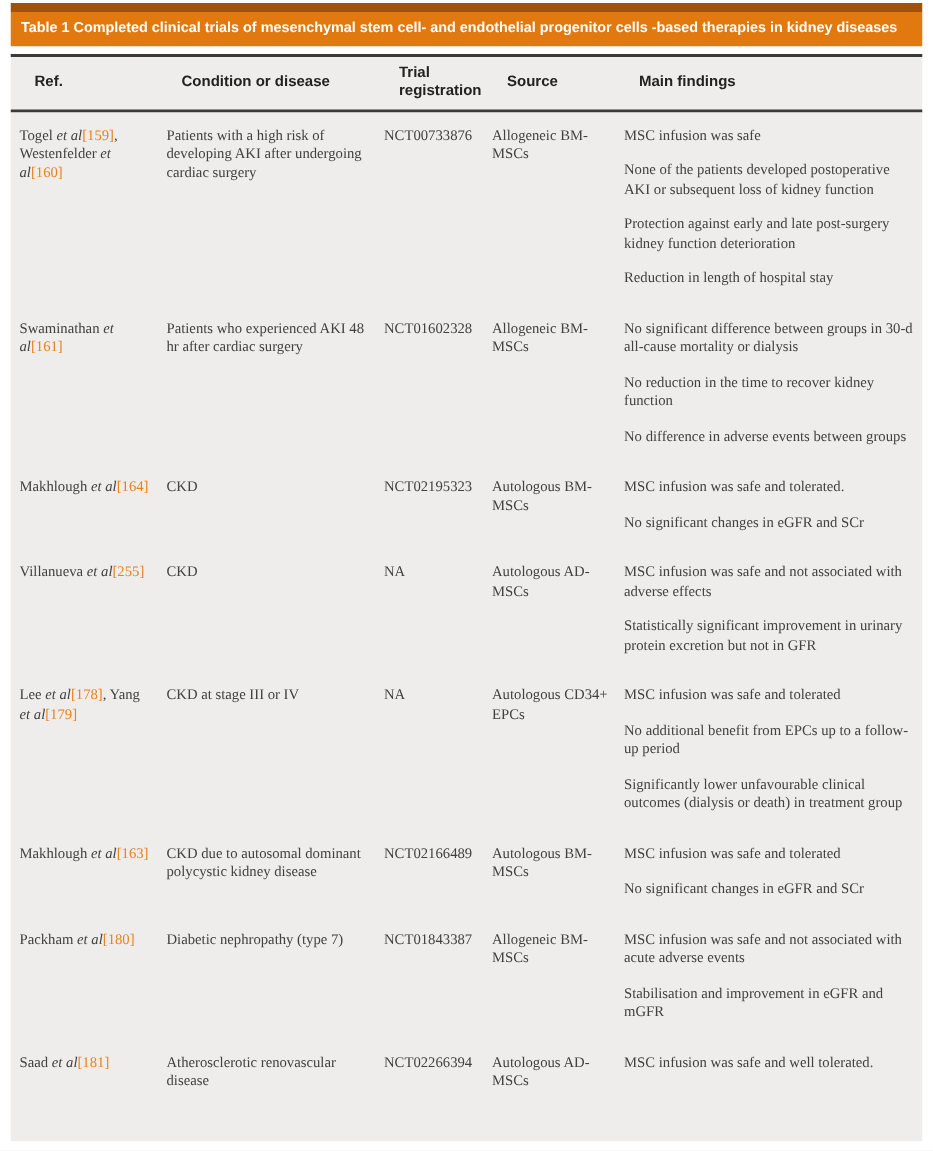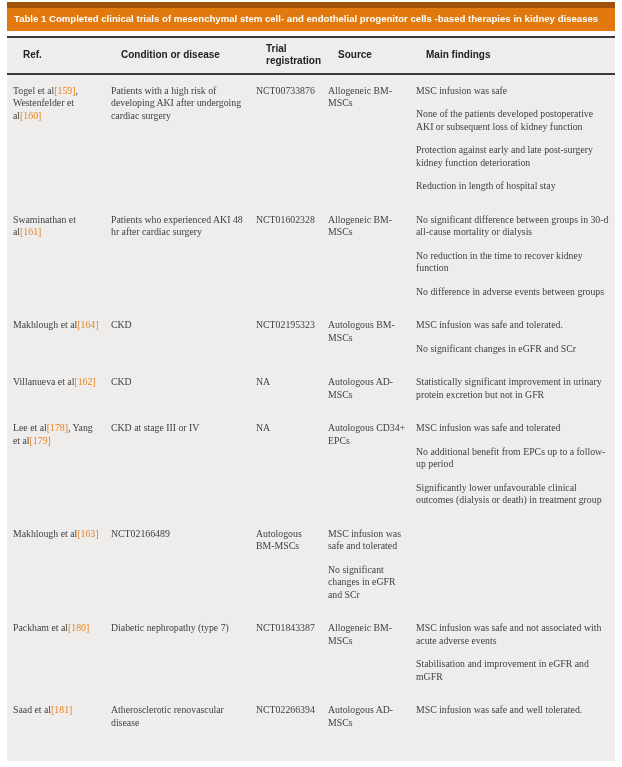--- a/index.html
+++ b/index.html
@@ -43,21 +43,21 @@
     font-size: 10px;
     line-height: 1.25;
     color: #222222;
     padding-left: 16px;
   }
   .rows { flex: 1; background: var(--table_bg, #eeedeb); overflow: hidden; }
 
   .row { padding-top: 10px; align-items: start; }
   .cell { font-size: 9.8px; line-height: 12.5px; }
   .cell.findings p { margin: 0 0 11px 0; }
-  .seg-italic { }
+  .seg-italic { font-style: italic; }
   .seg-cite { color: var(--cite, #e8821e); }
 </style>
 </head>
 <body>
 
 <div class="page">
   <div class="tbl">
     <div class="strip"></div>
     <div class="title">Table 1 Completed clinical trials of mesenchymal stem cell- and endothelial progenitor cells -based therapies in kidney diseases</div>
     <div class="gap"></div>
@@ -96,41 +96,43 @@
           <div class="cell ref"><span class="seg-plain">Makhlough </span><span class="seg-italic">et al</span><span class="seg-cite">[164]</span></div>
           <div class="cell condition">CKD</div>
           <div class="cell registration">NCT02195323</div>
           <div class="cell source">Autologous BM-MSCs</div>
           <div class="cell findings">
             <p>MSC infusion was safe and tolerated.</p>
             <p>No significant changes in eGFR and SCr</p>
           </div>
         </div>
         <div class="row grid5">
-          <div class="cell ref"><span class="seg-plain">Villanueva </span><span class="seg-italic">et al</span><span class="seg-cite">[162]</span></div>
+          <div class="cell ref"><span class="seg-plain">Villanueva </span><span class="seg-italic">et al</span><span class="seg-cite">[255]</span></div>
           <div class="cell condition">CKD</div>
           <div class="cell registration">NA</div>
           <div class="cell source">Autologous AD-MSCs</div>
           <div class="cell findings">
+            <p>MSC infusion was safe and not associated with adverse effects</p>
             <p>Statistically significant improvement in urinary protein excretion but not in GFR</p>
           </div>
         </div>
         <div class="row grid5">
           <div class="cell ref"><span class="seg-plain">Lee </span><span class="seg-italic">et al</span><span class="seg-cite">[178]</span><span class="seg-plain">, Yang </span><span class="seg-italic">et al</span><span class="seg-cite">[179]</span></div>
           <div class="cell condition">CKD at stage III or IV</div>
           <div class="cell registration">NA</div>
           <div class="cell source">Autologous CD34+ EPCs</div>
           <div class="cell findings">
             <p>MSC infusion was safe and tolerated</p>
             <p>No additional benefit from EPCs up to a follow-up period</p>
             <p>Significantly lower unfavourable clinical outcomes (dialysis or death) in treatment group</p>
           </div>
         </div>
         <div class="row grid5">
           <div class="cell ref"><span class="seg-plain">Makhlough </span><span class="seg-italic">et al</span><span class="seg-cite">[163]</span></div>
+          <div class="cell condition">CKD due to autosomal dominant polycystic kidney disease</div>
           <div class="cell registration">NCT02166489</div>
           <div class="cell source">Autologous BM-MSCs</div>
           <div class="cell findings">
             <p>MSC infusion was safe and tolerated</p>
             <p>No significant changes in eGFR and SCr</p>
           </div>
         </div>
         <div class="row grid5">
           <div class="cell ref"><span class="seg-plain">Packham </span><span class="seg-italic">et al</span><span class="seg-cite">[180]</span></div>
           <div class="cell condition">Diabetic nephropathy (type 7)</div>

